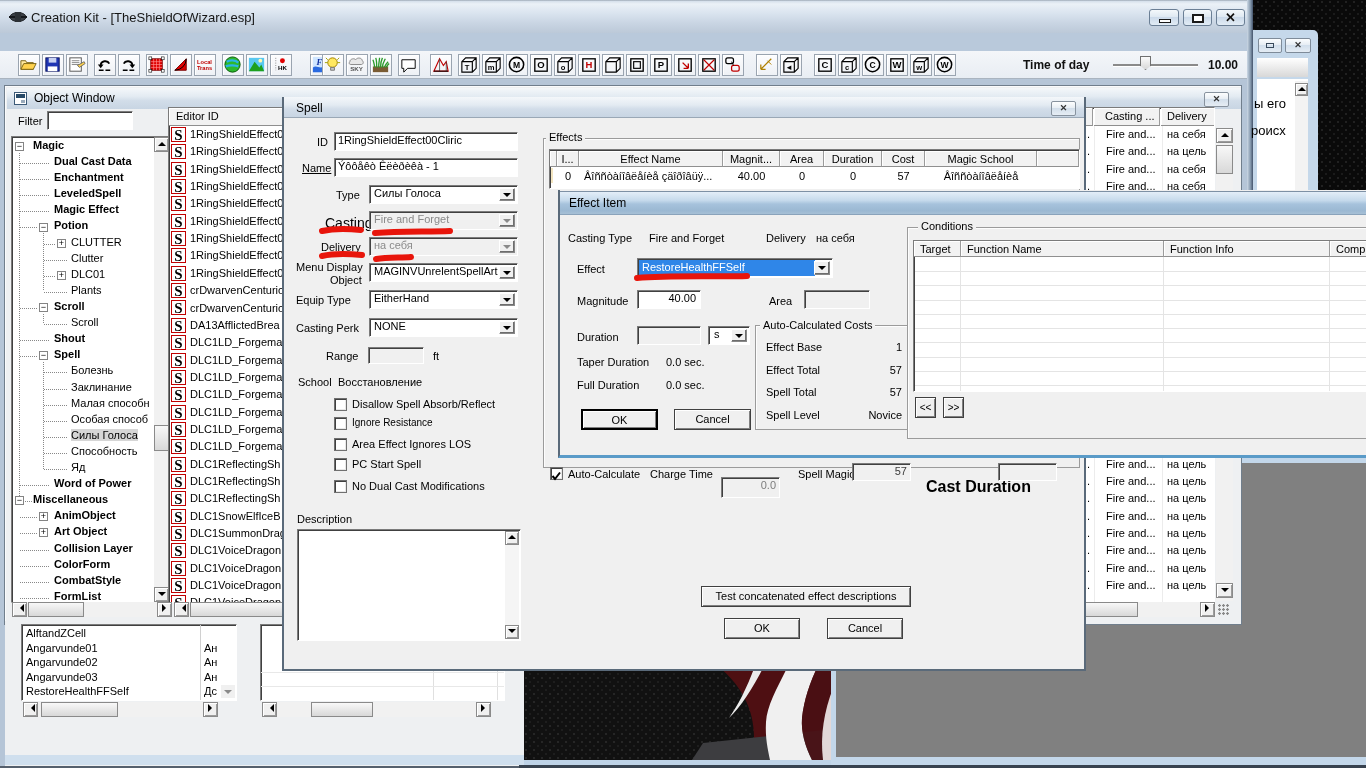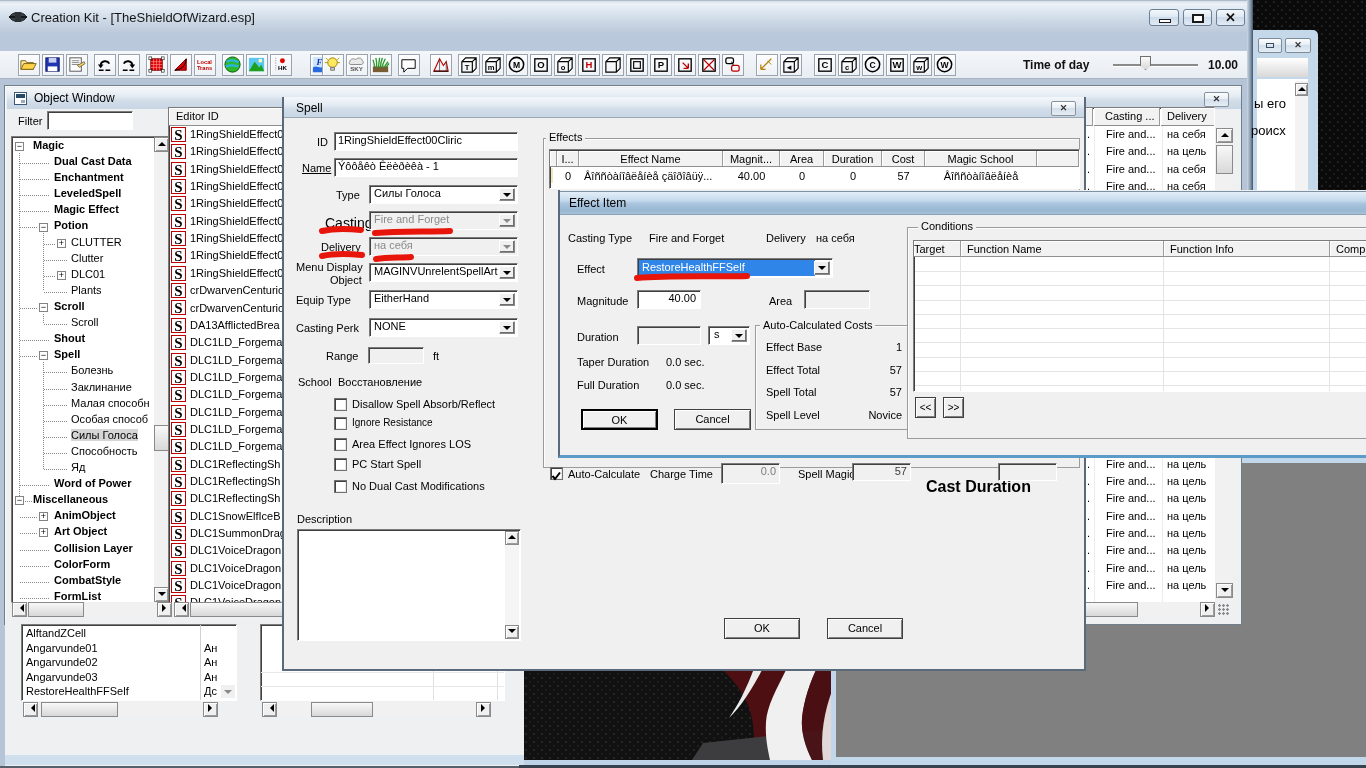--- a/index.html
+++ b/index.html
@@ -679,25 +679,26 @@
 <div class="txt" style="left:496px;top:52px;width:44px;text-align:center;white-space:nowrap;overflow:hidden;">0</div>
 <div class="txt" style="left:540px;top:52px;width:58px;text-align:center;white-space:nowrap;overflow:hidden;">0</div>
 <div class="txt" style="left:598px;top:52px;width:43px;text-align:center;white-space:nowrap;overflow:hidden;">57</div>
 <div class="txt" style="left:641px;top:52px;width:112px;text-align:center;white-space:nowrap;overflow:hidden;">Âîññòàíîâëåíèå</div>
 <div class="abs" style="left:267px;top:50px;width:2px;height:15px;background:#f3e5c0;"></div>
 <div class="cb" style="left:266px;top:349px;"><svg width="11" height="11" viewBox="0 0 11 11">
           <path d="M1.5,5 L4,8 L9,1.5" stroke="#000" stroke-width="2" fill="none"></path>
         </svg></div>
 <div class="txt" style="left:284px;top:350px;font-size:11px;">Auto-Calculate</div>
 <div class="txt" style="left:366px;top:350px;font-size:11px;">Charge Time</div>
-<div class="dfld abs" style="left:437px;top:345px;width:59px;height:18px;font-size:11px;padding:1px 3px 18px 3px;text-align:right;white-space:nowrap;overflow:hidden;">0.0</div>
+<div class="dfld abs" style="left:437px;top:359px;width:59px;height:18px;font-size:11px;padding:1px 3px 18px 3px;text-align:right;white-space:nowrap;overflow:hidden;">0.0</div>
 <div class="txt" style="left:514px;top:350px;font-size:11px;">Spell Magic</div>
 <div class="dfld abs" style="left:568px;top:345px;width:59px;height:18px;font-size:11px;padding:1px 3px 0 3px;text-align:right;white-space:nowrap;overflow:hidden;"><span style="color:#3c3c3c">57</span></div>
 <div class="txt" style="left:642px;top:360px;font-size:16px;font-weight:bold;">Cast Duration</div>
 <div class="dfld abs" style="left:714px;top:345px;width:59px;height:18px;font-size:11px;padding:1px 3px 0 3px;text-align:left;white-space:nowrap;overflow:hidden;"></div>
+<div class="btn abs" style="left:417px;top:468px;width:210px;height:21px;font-size:11px;padding-top:3px;">Test concatenated effect descriptions</div>
 <div class="btn abs" style="left:440px;top:500px;width:76px;height:21px;font-size:11px;padding-top:3px;">OK</div>
 <div class="btn abs" style="left:543px;top:500px;width:76px;height:21px;font-size:11px;padding-top:3px;">Cancel</div>
     </div>
 </div>
 
 <div id="effitem" class="abs" style="left:558px;top:190px;width:808px;height:268px;background:#f0f0f0;border-left:2px solid #5a6a7a;border-bottom:3px solid #5a9bc8;">
   <div class="abs titlebar-act" style="left:0;top:1px;width:806px;height:24px;border-top:1px solid #7e91a5;border-bottom:1px solid #8aa3bb;"></div>
   <div class="txt12" style="left:9px;top:6px;">Effect Item</div>
   <div id="effbody" class="abs" style="left:0;top:26px;width:806px;height:236px;">
       <div class="txt" style="left:8px;top:16px;">Casting Type</div>
@@ -736,21 +737,21 @@
 <div class="txt" style="left:272px;top:125px;width:70px;text-align:right;">1</div>
 <div class="txt" style="left:206px;top:148px;">Effect Total</div>
 <div class="txt" style="left:272px;top:148px;width:70px;text-align:right;">57</div>
 <div class="txt" style="left:206px;top:170px;">Spell Total</div>
 <div class="txt" style="left:272px;top:170px;width:70px;text-align:right;">57</div>
 <div class="txt" style="left:206px;top:193px;">Spell Level</div>
 <div class="txt" style="left:272px;top:193px;width:70px;text-align:right;">Novice</div>
 <div class="gb" style="left:347px;top:11px;width:470px;height:212px;border-color:#9b9b9b;"></div>
 <div class="gbl" style="left:358px;top:4px;">Conditions</div>
 <div class="fld abs" style="left:353px;top:24px;width:465px;height:152px;"></div>
-<div class="hdrcell" style="left:354px;top:25px;width:47px;height:16px;text-align:left;">Target</div>
+<div class="hdrcell" style="left:354px;top:25px;width:47px;height:16px;text-align:left;padding-left:6px;">Target</div>
 <div class="hdrcell" style="left:401px;top:25px;width:203px;height:16px;text-align:left;padding-left:6px;">Function Name</div>
 <div class="hdrcell" style="left:604px;top:25px;width:166px;height:16px;text-align:left;padding-left:6px;">Function Info</div>
 <div class="hdrcell" style="left:770px;top:25px;width:45px;height:16px;text-align:left;padding-left:6px;">Comp</div>
 <div class="abs" style="left:355px;top:55px;width:461px;height:1px;background:#e4e4e4;"></div>
 <div class="abs" style="left:355px;top:69px;width:461px;height:1px;background:#e4e4e4;"></div>
 <div class="abs" style="left:355px;top:84px;width:461px;height:1px;background:#e4e4e4;"></div>
 <div class="abs" style="left:355px;top:98px;width:461px;height:1px;background:#e4e4e4;"></div>
 <div class="abs" style="left:355px;top:112px;width:461px;height:1px;background:#e4e4e4;"></div>
 <div class="abs" style="left:355px;top:126px;width:461px;height:1px;background:#e4e4e4;"></div>
 <div class="abs" style="left:355px;top:141px;width:461px;height:1px;background:#e4e4e4;"></div>

